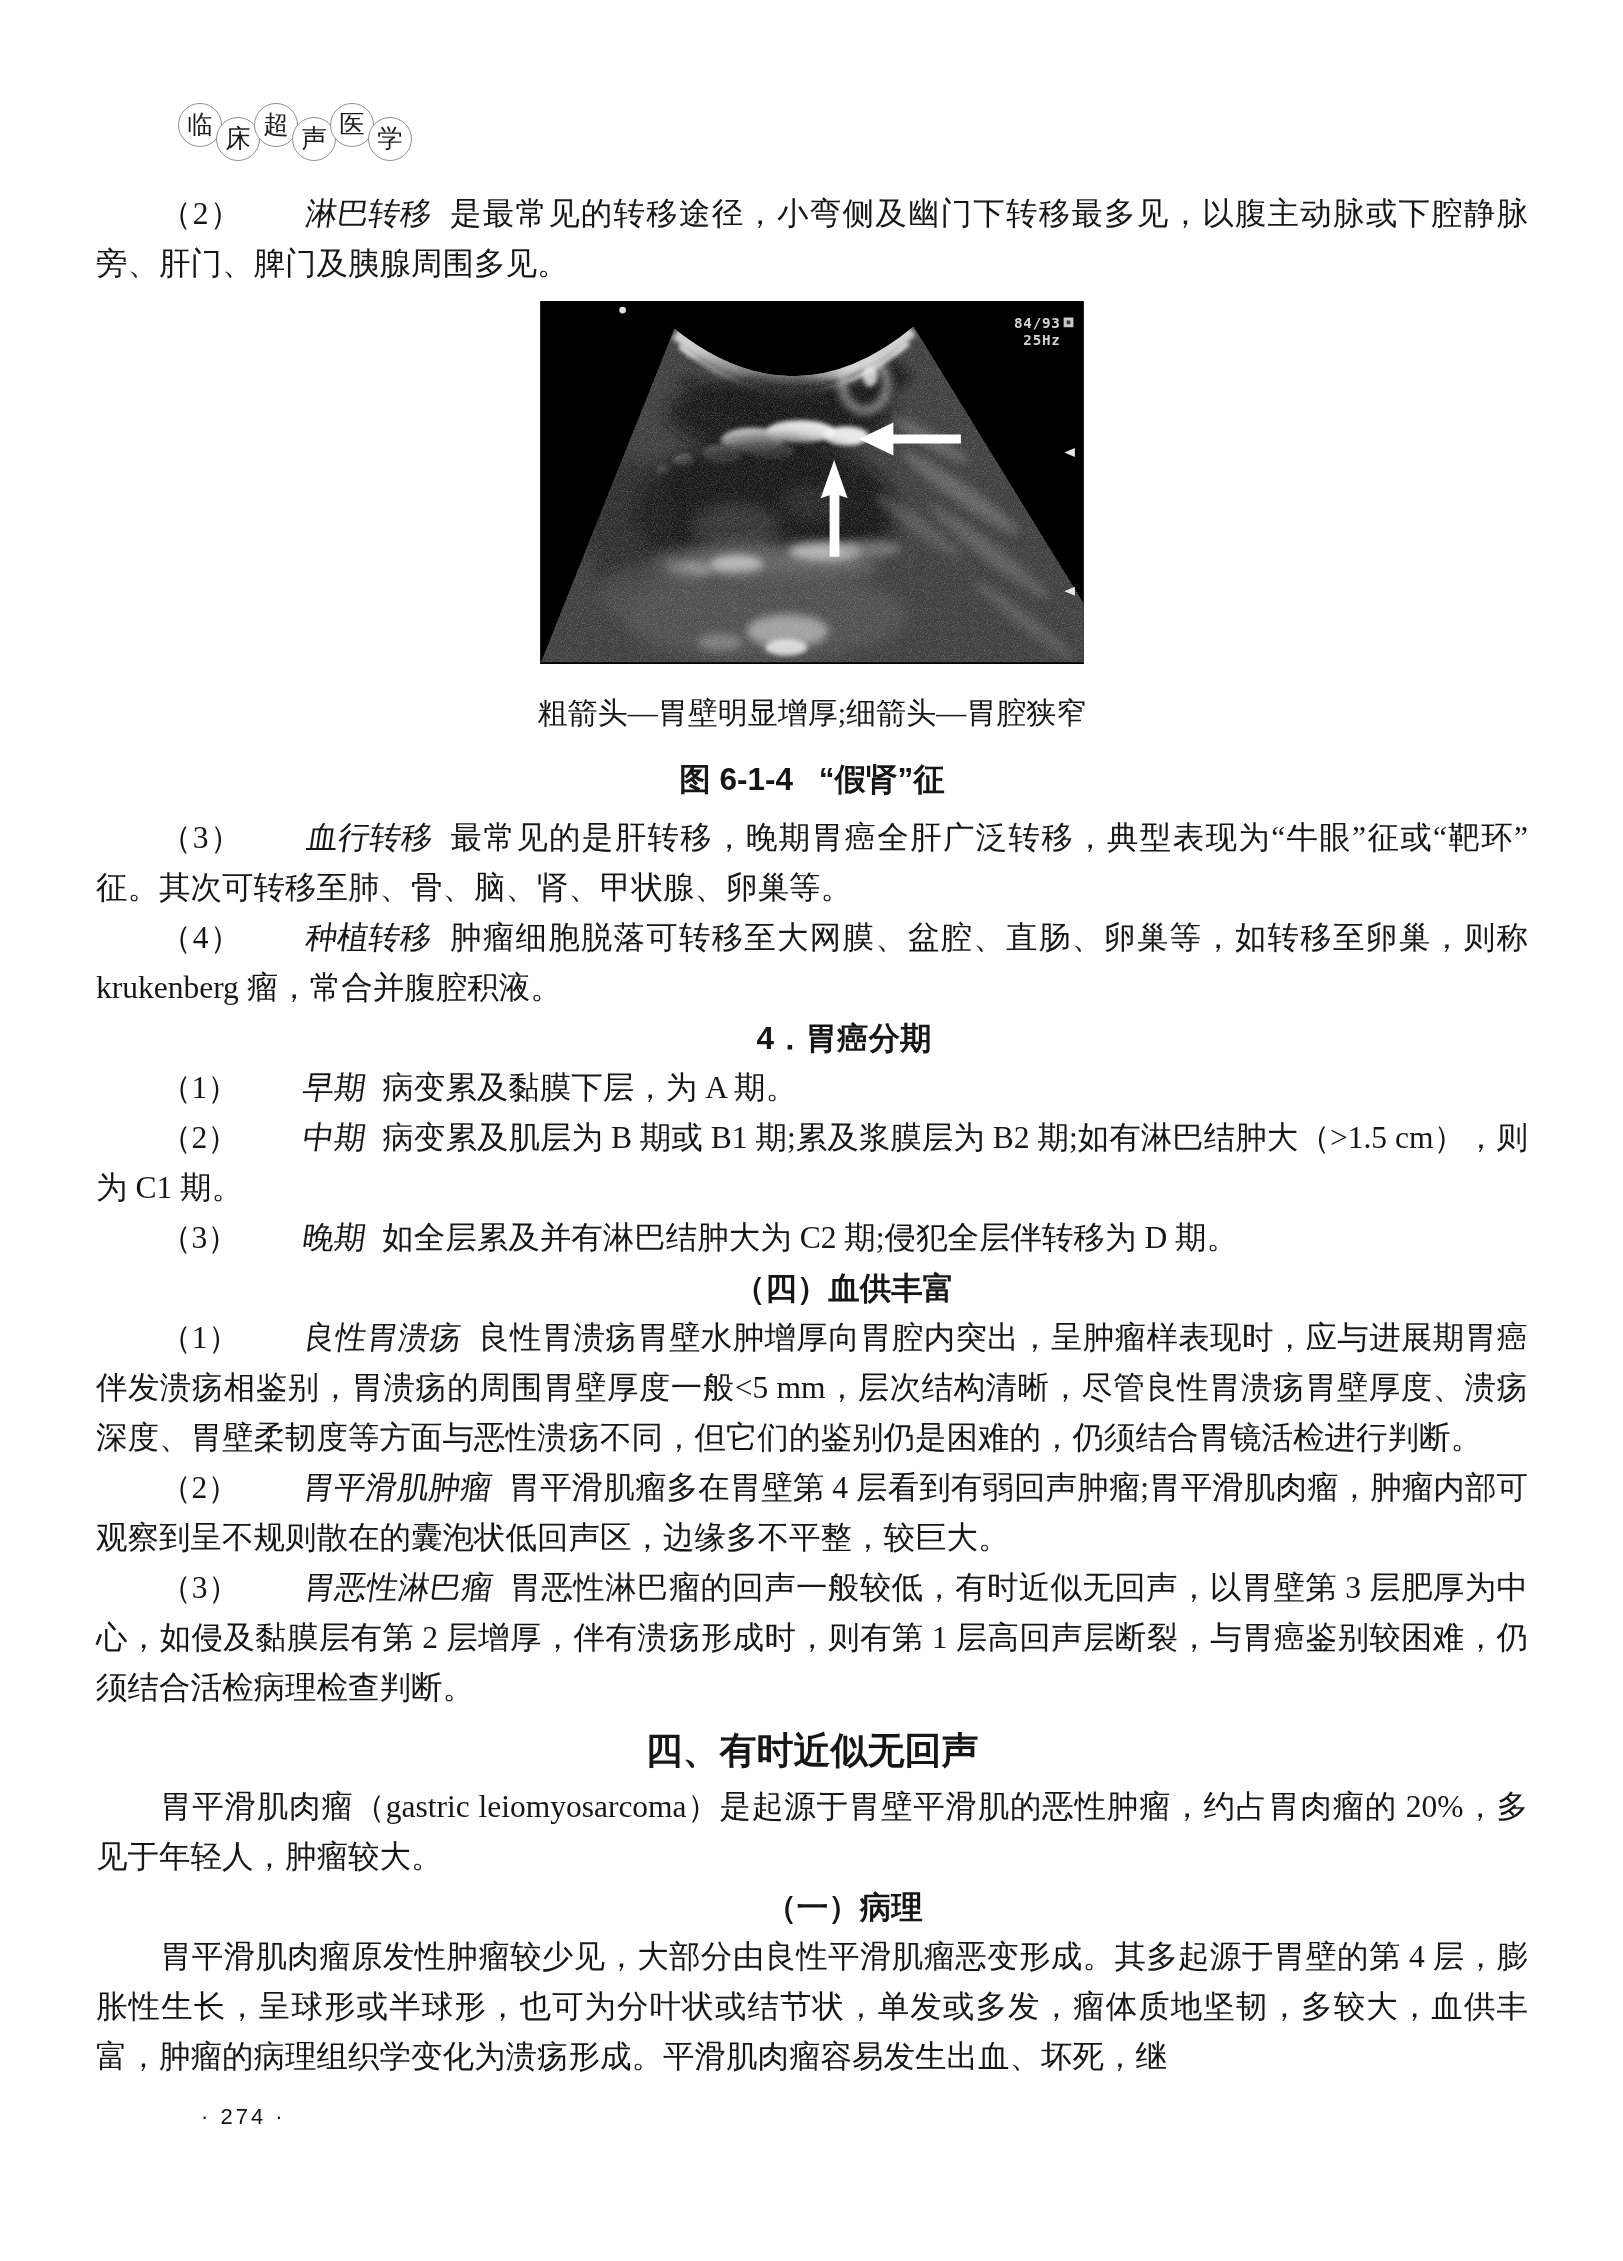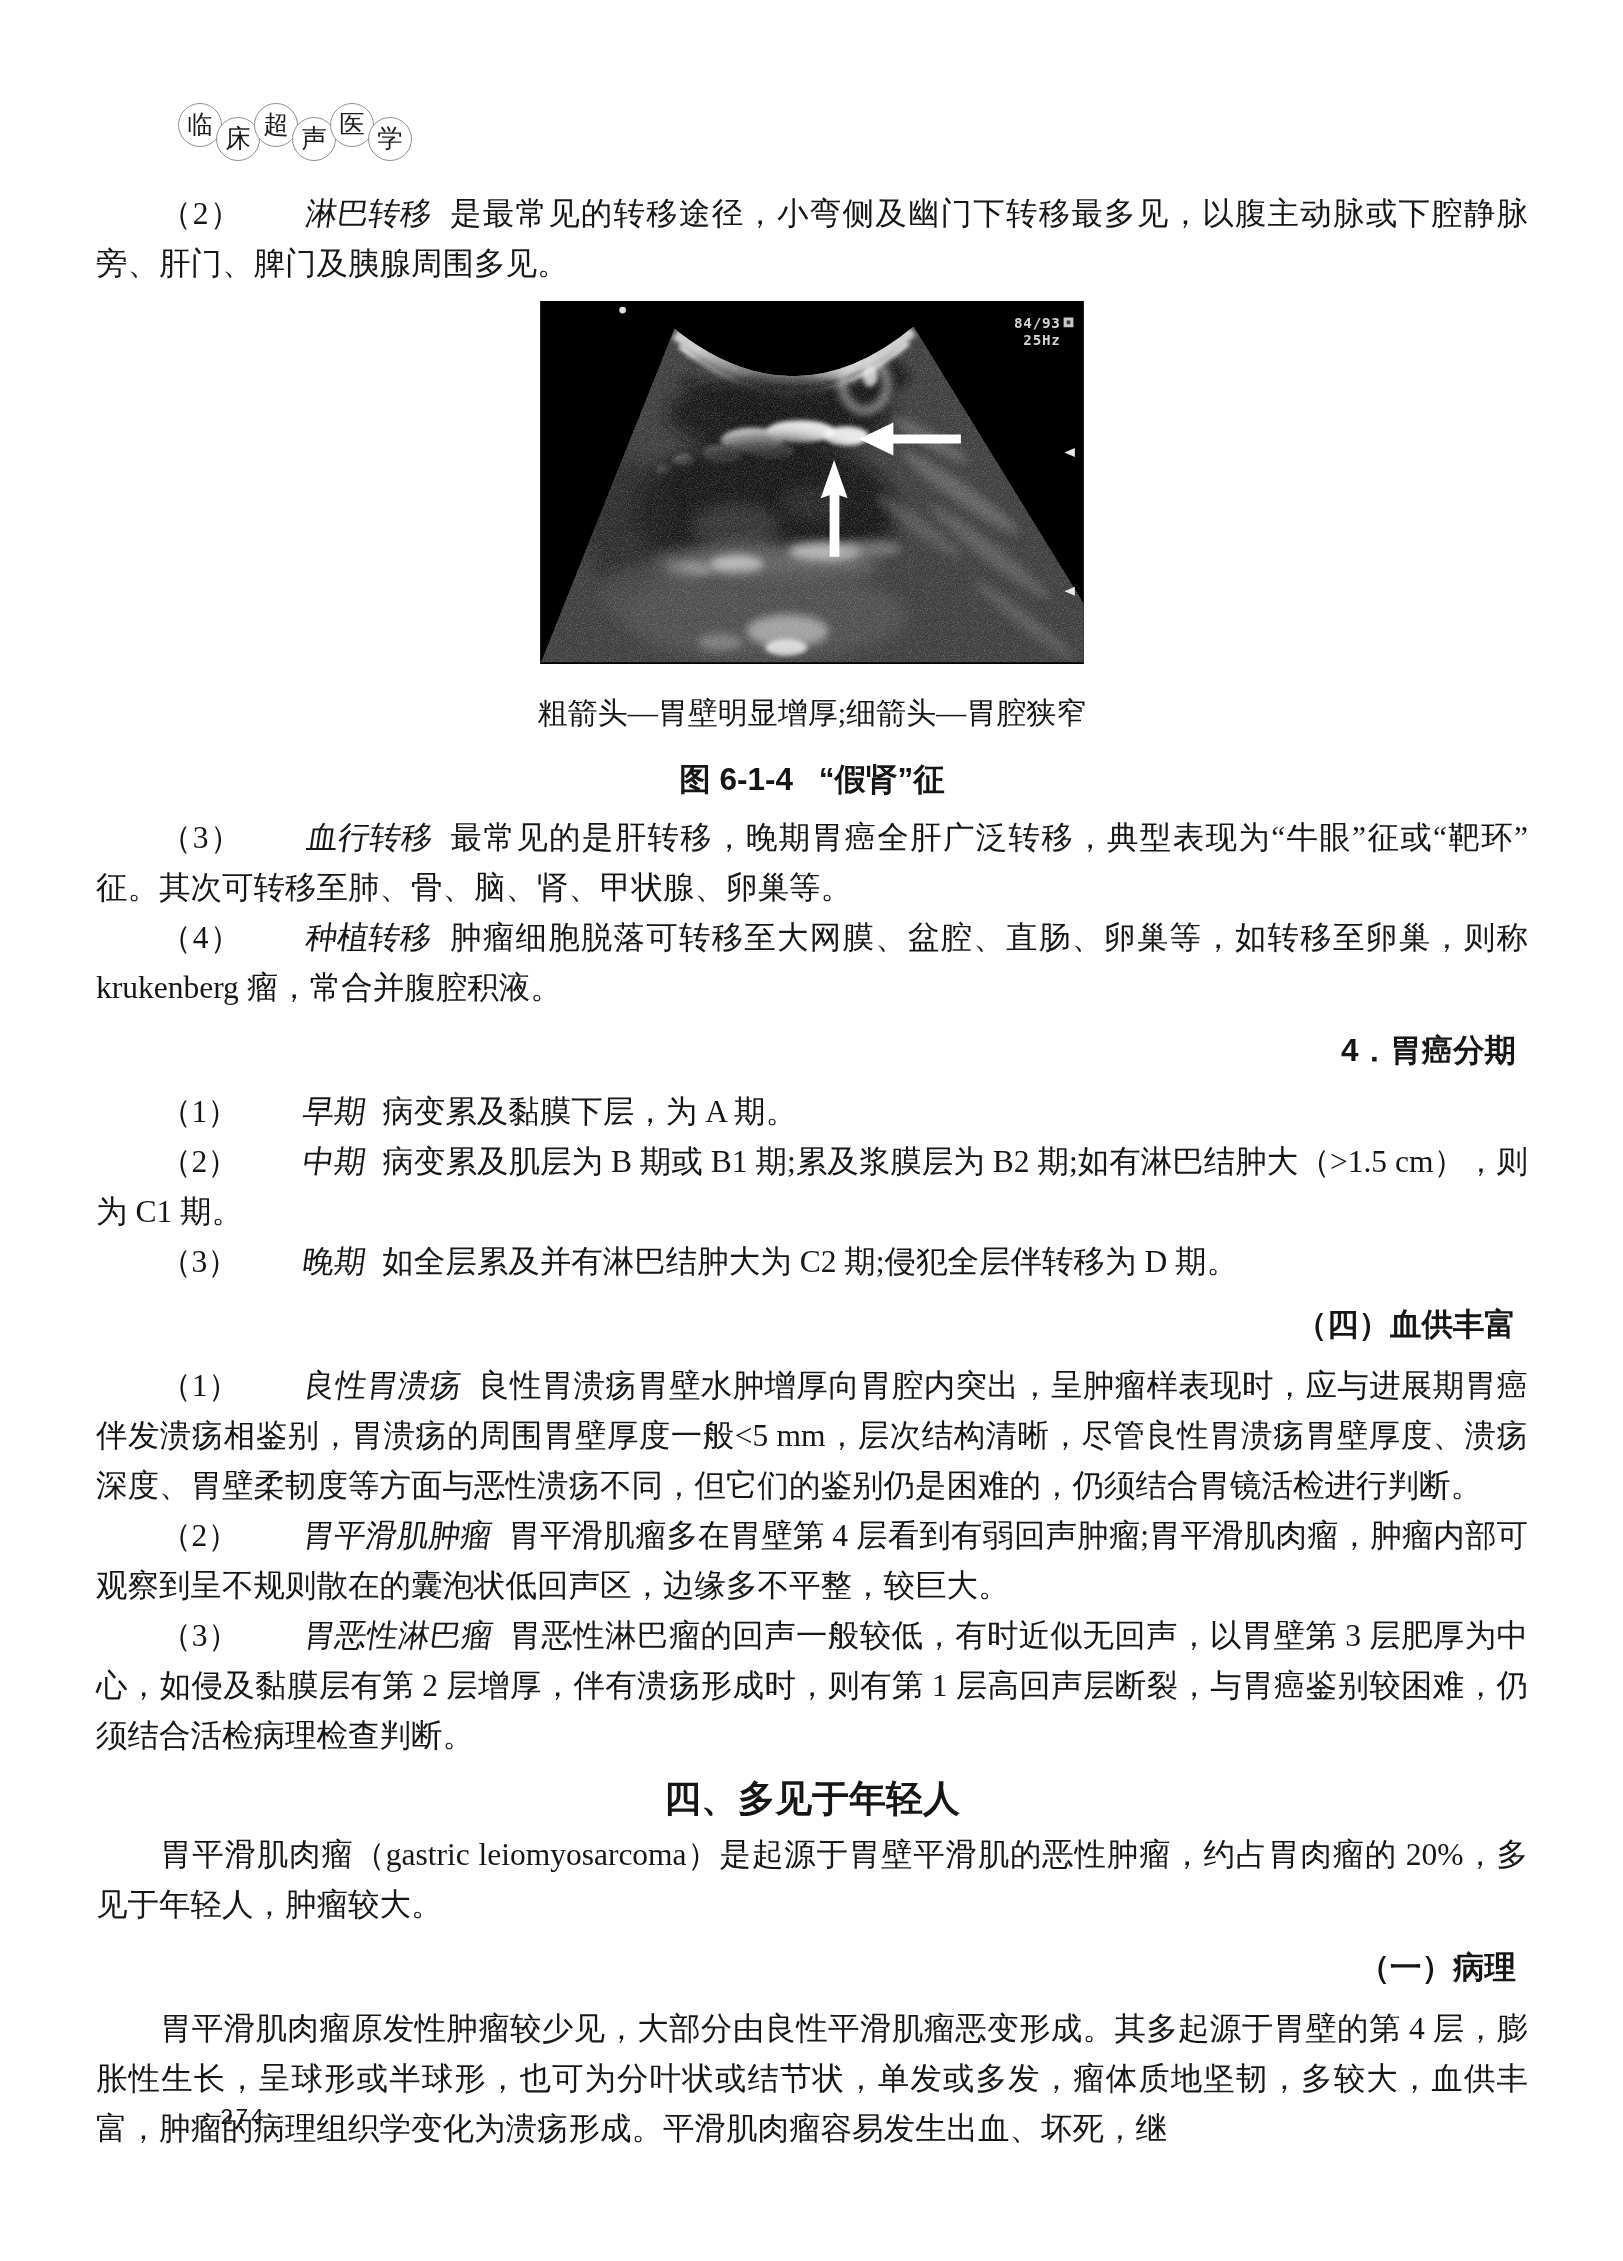--- a/index.html
+++ b/index.html
@@ -41,27 +41,27 @@
     text-indent:64px;
   }
   .first-para{margin-top:13.5px;}
   .after-fig{margin-top:13.5px;}
   .plabel{
     display:inline-block;
     transform:skewX(-8deg);
     margin-right:16.5px;
   }
   .hei{
-    margin:12px;
+    margin:0;
     font-family:"Liberation Sans","DejaVu Sans",sans-serif;
     font-weight:bold;
     font-size:31.5px;
     line-height:50px;
     text-indent:64px;
-    text-align:right;
+    text-align:center;
   }
   .sec{
     margin:10.5px 0 4.5px;
     font-family:"Liberation Sans","DejaVu Sans",sans-serif;
     font-weight:bold;
     font-size:37px;
     line-height:54px;
     text-align:center;
     text-indent:0;
   }
@@ -229,21 +229,21 @@
     <p class="para"><span>（3）</span><span class="plabel">晚期</span><span>如全层累及并有淋巴结肿大为 C2 期;侵犯全层伴转移为 D 期。</span></p>
 
     <h3 class="hei">（四）血供丰富</h3>
 
     <p class="para"><span>（1）</span><span class="plabel">良性胃溃疡</span><span>良性胃溃疡胃壁水肿增厚向胃腔内突出，呈肿瘤样表现时，应与进展期胃癌伴发溃疡相鉴别，胃溃疡的周围胃壁厚度一般&lt;5 mm，层次结构清晰，尽管良性胃溃疡胃壁厚度、溃疡深度、胃壁柔韧度等方面与恶性溃疡不同，但它们的鉴别仍是困难的，仍须结合胃镜活检进行判断。</span></p>
 
     <p class="para"><span>（2）</span><span class="plabel">胃平滑肌肿瘤</span><span>胃平滑肌瘤多在胃壁第 4 层看到有弱回声肿瘤;胃平滑肌肉瘤，肿瘤内部可观察到呈不规则散在的囊泡状低回声区，边缘多不平整，较巨大。</span></p>
 
     <p class="para"><span>（3）</span><span class="plabel">胃恶性淋巴瘤</span><span>胃恶性淋巴瘤的回声一般较低，有时近似无回声，以胃壁第 3 层肥厚为中心，如侵及黏膜层有第 2 层增厚，伴有溃疡形成时，则有第 1 层高回声层断裂，与胃癌鉴别较困难，仍须结合活检病理检查判断。</span></p>
 
-    <h2 class="sec">四、多见于年轻人</h2>
+    <h2 class="sec">四、有时近似无回声</h2>
 
     <p class="plain">胃平滑肌肉瘤（gastric leiomyosarcoma）是起源于胃壁平滑肌的恶性肿瘤，约占胃肉瘤的 20%，多见于年轻人，肿瘤较大。</p>
 
     <h3 class="hei">（一）病理</h3>
 
     <p class="plain">胃平滑肌肉瘤原发性肿瘤较少见，大部分由良性平滑肌瘤恶变形成。其多起源于胃壁的第 4 层，膨胀性生长，呈球形或半球形，也可为分叶状或结节状，单发或多发，瘤体质地坚韧，多较大，血供丰富，肿瘤的病理组织学变化为溃疡形成。平滑肌肉瘤容易发生出血、坏死，继</p>
 
   </div>
 
   <div class="pagenum">· 274 ·</div>

